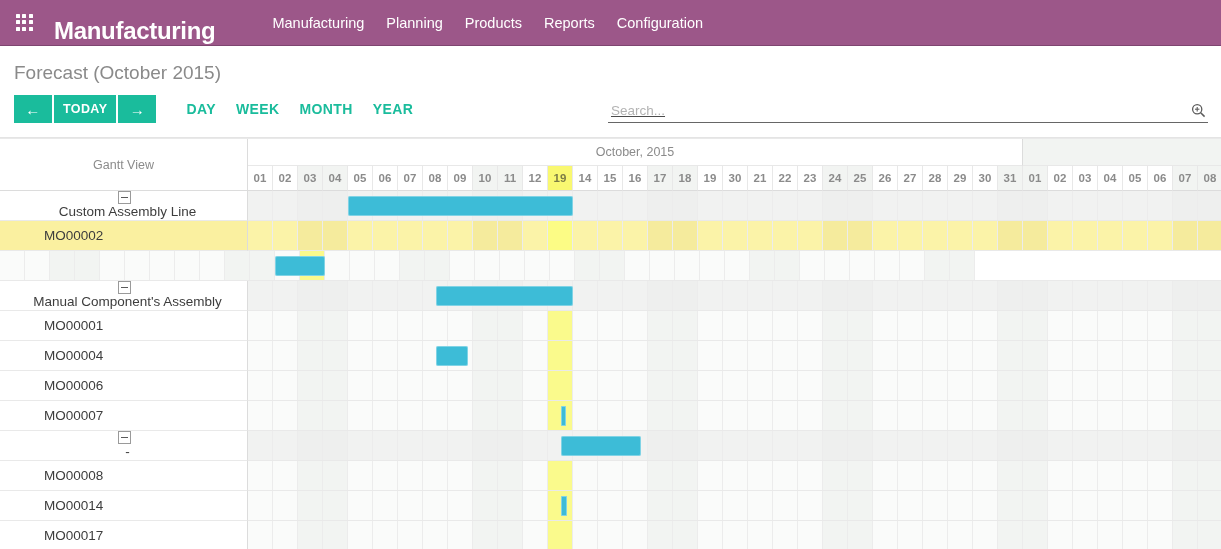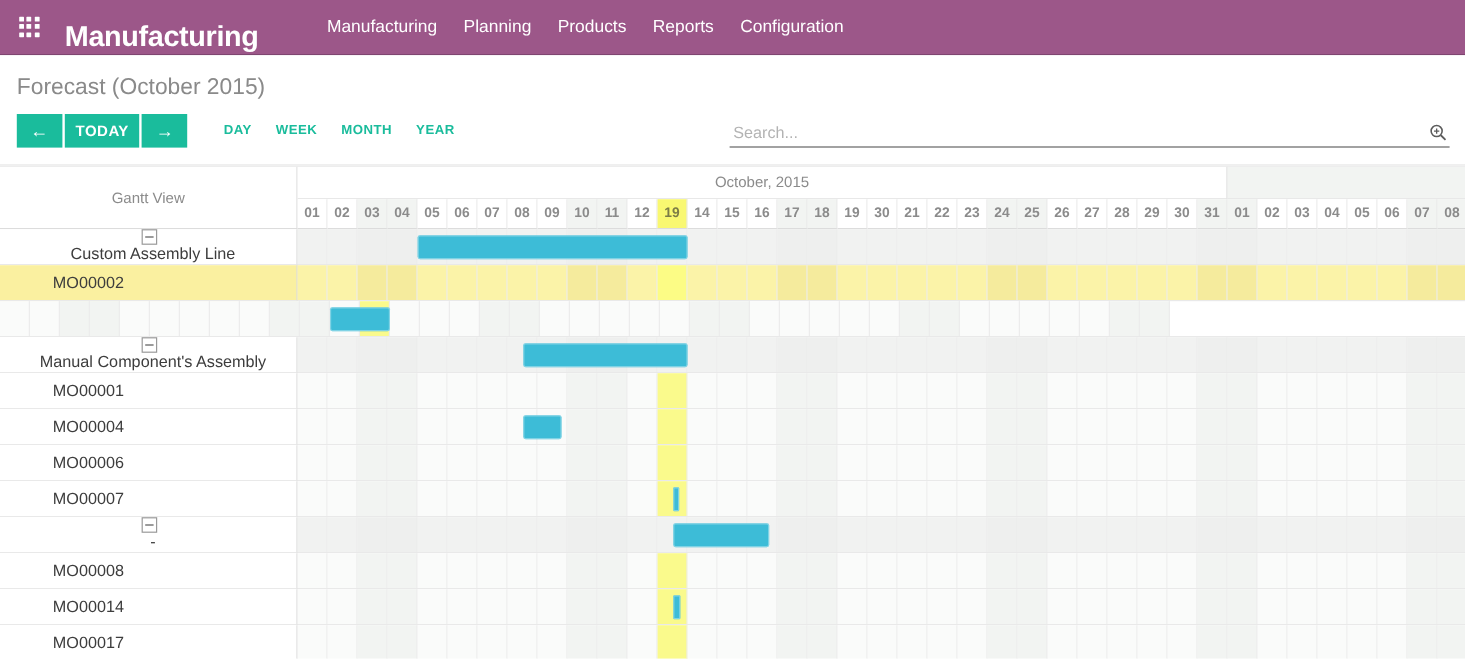--- a/index.html
+++ b/index.html
@@ -86,38 +86,39 @@
     font-weight: bold;
     letter-spacing: 0.4px;
     cursor: pointer;
     margin-right: 2px;
     padding: 0 9px;
   }
   .btn-arrow { font-size: 15px; font-weight: normal; }
   .scale-links { display: flex; align-items: center; margin-left: 18px; }
   .scale-link {
     color: #1abc9c;
-    font-size: 11px;
+    font-size: 14px;
     font-weight: bold;
     letter-spacing: 0.4px;
     padding: 6px 10px;
     cursor: pointer;
     text-decoration: none;
   }
 
   
   .searchview {
     position: absolute;
     left: 608px;
     top: 55px;
     width: 600px;
     border-bottom: 1px solid #666666;
     display: flex;
     align-items: flex-end;
     padding-bottom: 3px;
+    text-decoration: underline;
   }
   .search-input {
     flex: 1;
     border: none;
     outline: none;
     font-size: 13.5px;
     font-family: "Liberation Sans", sans-serif;
     color: #4c4c4c;
     background: transparent;
     padding: 0 2px 1px 3px;

